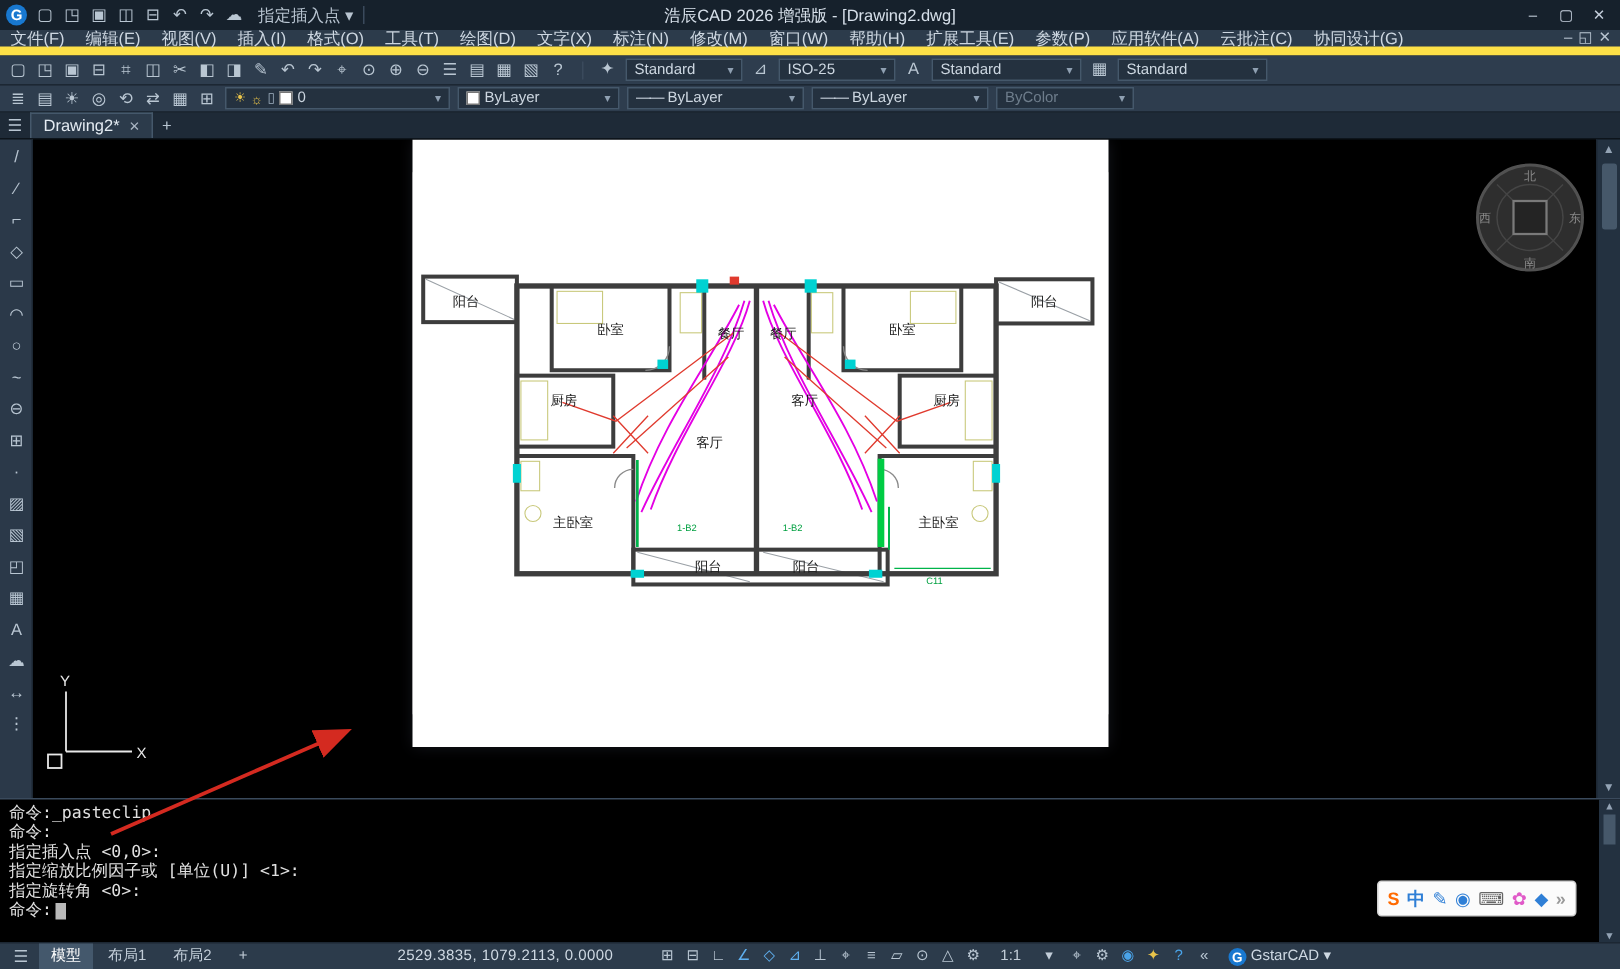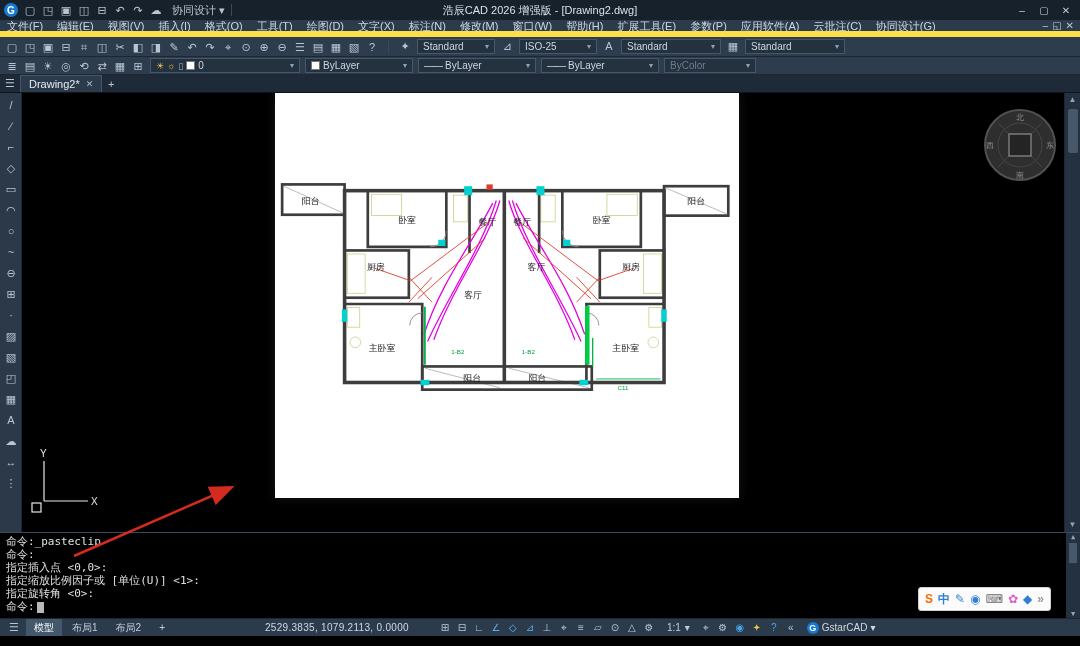--- a/index.html
+++ b/index.html
@@ -50,37 +50,37 @@
   .plan { width:100%; height:100%; display:block; }
   .ucs { position:absolute; left:8px; top:352px; }
   .cube { position:absolute; right:6px; top:14px; }
   
   .vscroll { width:16px; background:#233140; display:flex; flex-direction:column; align-items:center; font-size:8px;
     color:#93a3b4; border-left:1px solid #1c2733; }
   .vscroll .thumb { width:10px; height:44px; background:#46586a; border-radius:2px; margin-top:2px; }
   .vscroll .arr { line-height:14px; }
   .vscroll .spacer { flex:1; }
   
-  .command { height:86px; background:#000; border-top:1px solid #3a4a5c; position:relative;
+  .command { height:96px; background:#000; border-top:1px solid #3a4a5c; position:relative;
     font-family:"DejaVu Sans Mono","Liberation Mono",monospace; font-size:11px; color:#e0e0e0; padding:2px 16px 0 6px; }
   .cmd-line { display:block; line-height:13px; white-space:pre; }
   .cmd-input { display:flex; align-items:center; line-height:14px; gap:2px; }
   .cursor { width:7px; height:11px; background:#b9b9b9; display:inline-block; }
   .cmdscroll { position:absolute; right:0; top:0; bottom:0; width:14px; background:#233140; display:flex;
     flex-direction:column; align-items:center; font-size:7px; color:#93a3b4; }
   .cmdscroll .thumb { width:8px; flex:0 0 20px; background:#46586a; margin-top:2px; }
   .cmdscroll .spacer { flex:1; }
   
   .statusbar { height:18px; background:#2c3b4b; font-size:10px; padding:0 4px; gap:2px; border-top:1px solid #1c2733; }
   .stab { padding:0 8px; line-height:17px; color:#c2cdd8; }
   .stab.active { background:#44586c; color:#fff; }
   .coords { margin-left:90px; color:#cfd9e3; letter-spacing:.3px; white-space:nowrap; }
   .sticons { display:flex; gap:1px; margin-left:26px; }
   .sticons .tbi { width:16px; font-size:10px; }
-  .scalegrp { display:flex; align-items:flex-start; gap:4px; margin-left:8px; color:#c2cdd8; }
+  .scalegrp { display:flex; align-items:flex-start; gap:16px; margin-left:8px; color:#c2cdd8; }
   .righticons { display:flex; gap:1px; margin-left:6px; }
   .righticons .tbi { width:16px; font-size:10px; }
   .brand { display:flex; align-items:center; gap:3px; margin-left:6px; color:#cfd9e3; font-size:10px; }
   .brand .glogo { width:12px; height:12px; border-radius:50%; background:#1878d0; color:#fff; font-size:9px;
     display:flex; align-items:center; justify-content:center; font-weight:bold; }
   .flex1 { flex:1; }
   
   .anno-arrow { position:absolute; left:62px; top:472px; width:190px; height:95px; z-index:60; pointer-events:none; }
   .imebar { position:absolute; left:918px; top:587px; height:24px; z-index:50; background:#fbfbfb;
     border:1px solid #d0d0d0; border-radius:3px; display:flex; align-items:center; padding:0 6px; gap:5px;
@@ -96,21 +96,21 @@
       <span class="tbi">▢</span>
       <span class="tbi">◳</span>
       <span class="tbi">▣</span>
       <span class="tbi">◫</span>
       <span class="tbi">⊟</span>
       <span class="tbi">↶</span>
       <span class="tbi">↷</span>
       <span class="tbi">☁</span>
     </div>
   <div class="classic">
-    <span>协同设计</span>
+    <span>指定插入点</span>
     <span class="chev">▾</span>
   </div>
   <span class="vsep"></span>
   <div class="wintitle">浩辰CAD 2026 增强版 - [Drawing2.dwg]</div>
   <div class="winctl">
     <span>–</span>
     <span>▢</span>
     <span>✕</span>
   </div>
 </div>

